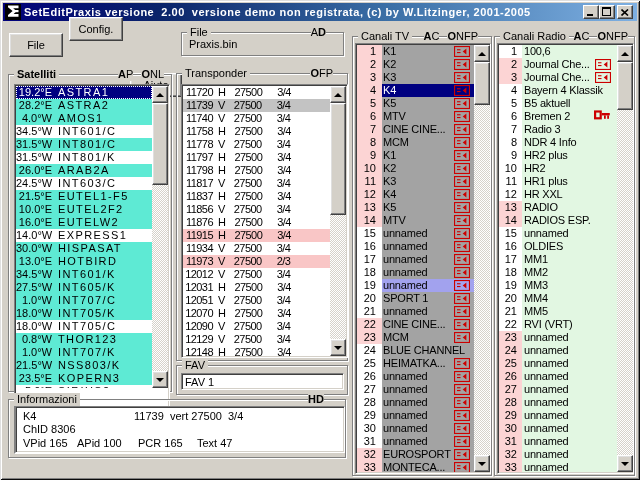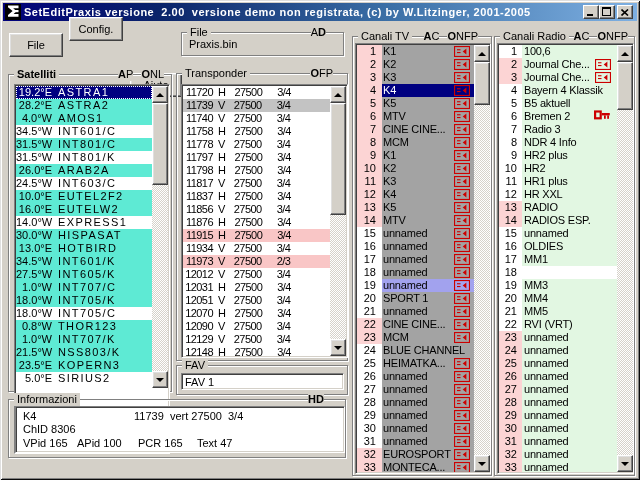--- a/index.html
+++ b/index.html
@@ -128,20 +128,21 @@
     <div class="listbox sunken" style="left:5px;top:9px;width:156px;height:370px;" data-name="satellite-list">
       <div class="list-inner" id="sat-list" style="left:1px;top:1px;width:136px;height:302px;">
           <div class="row sel-navy" data-name="satellite-row"><span class="sat-pos" data-name="satellite-position">19.2°E</span><span class="sat-name" data-name="satellite-name">ASTRA1</span><div class="focusrect" data-name="focus-rect"></div></div>
           <div class="row green" data-name="satellite-row"><span class="sat-pos" data-name="satellite-position">28.2°E</span><span class="sat-name" data-name="satellite-name">ASTRA2</span></div>
           <div class="row green" data-name="satellite-row"><span class="sat-pos" data-name="satellite-position">4.0°W</span><span class="sat-name" data-name="satellite-name">AMOS1</span></div>
           <div class="row white" data-name="satellite-row"><span class="sat-pos" data-name="satellite-position">34.5°W</span><span class="sat-name" data-name="satellite-name">INT601/C</span></div>
           <div class="row green" data-name="satellite-row"><span class="sat-pos" data-name="satellite-position">31.5°W</span><span class="sat-name" data-name="satellite-name">INT801/C</span></div>
           <div class="row white" data-name="satellite-row"><span class="sat-pos" data-name="satellite-position">31.5°W</span><span class="sat-name" data-name="satellite-name">INT801/K</span></div>
           <div class="row green" data-name="satellite-row"><span class="sat-pos" data-name="satellite-position">26.0°E</span><span class="sat-name" data-name="satellite-name">ARAB2A</span></div>
           <div class="row white" data-name="satellite-row"><span class="sat-pos" data-name="satellite-position">24.5°W</span><span class="sat-name" data-name="satellite-name">INT603/C</span></div>
+          <div class="row green" data-name="satellite-row"><span class="sat-pos" data-name="satellite-position">21.5°E</span><span class="sat-name" data-name="satellite-name">EUTEL1-F5</span></div>
           <div class="row green" data-name="satellite-row"><span class="sat-pos" data-name="satellite-position">10.0°E</span><span class="sat-name" data-name="satellite-name">EUTEL2F2</span></div>
           <div class="row green" data-name="satellite-row"><span class="sat-pos" data-name="satellite-position">16.0°E</span><span class="sat-name" data-name="satellite-name">EUTELW2</span></div>
           <div class="row white" data-name="satellite-row"><span class="sat-pos" data-name="satellite-position">14.0°W</span><span class="sat-name" data-name="satellite-name">EXPRESS1</span></div>
           <div class="row green" data-name="satellite-row"><span class="sat-pos" data-name="satellite-position">30.0°W</span><span class="sat-name" data-name="satellite-name">HISPASAT</span></div>
           <div class="row green" data-name="satellite-row"><span class="sat-pos" data-name="satellite-position">13.0°E</span><span class="sat-name" data-name="satellite-name">HOTBIRD</span></div>
           <div class="row green" data-name="satellite-row"><span class="sat-pos" data-name="satellite-position">34.5°W</span><span class="sat-name" data-name="satellite-name">INT601/K</span></div>
           <div class="row green" data-name="satellite-row"><span class="sat-pos" data-name="satellite-position">27.5°W</span><span class="sat-name" data-name="satellite-name">INT605/K</span></div>
           <div class="row green" data-name="satellite-row"><span class="sat-pos" data-name="satellite-position">1.0°W</span><span class="sat-name" data-name="satellite-name">INT707/C</span></div>
           <div class="row green" data-name="satellite-row"><span class="sat-pos" data-name="satellite-position">18.0°W</span><span class="sat-name" data-name="satellite-name">INT705/K</span></div>
           <div class="row white" data-name="satellite-row"><span class="sat-pos" data-name="satellite-position">18.0°W</span><span class="sat-name" data-name="satellite-name">INT705/C</span></div>
@@ -492,21 +493,21 @@
           <div class="row" data-name="radio-channel-row"><span class="ch-num white" data-name="channel-number">8</span><span class="ch-body" data-name="channel-name-cell"><span data-name="channel-name">NDR 4 Info</span></span></div>
           <div class="row" data-name="radio-channel-row"><span class="ch-num white" data-name="channel-number">9</span><span class="ch-body" data-name="channel-name-cell"><span data-name="channel-name">HR2 plus</span></span></div>
           <div class="row" data-name="radio-channel-row"><span class="ch-num white" data-name="channel-number">10</span><span class="ch-body" data-name="channel-name-cell"><span data-name="channel-name">HR2</span></span></div>
           <div class="row" data-name="radio-channel-row"><span class="ch-num white" data-name="channel-number">11</span><span class="ch-body" data-name="channel-name-cell"><span data-name="channel-name">HR1 plus</span></span></div>
           <div class="row" data-name="radio-channel-row"><span class="ch-num white" data-name="channel-number">12</span><span class="ch-body" data-name="channel-name-cell"><span data-name="channel-name">HR XXL</span></span></div>
           <div class="row" data-name="radio-channel-row"><span class="ch-num pink" data-name="channel-number">13</span><span class="ch-body" data-name="channel-name-cell"><span data-name="channel-name">RADIO</span></span></div>
           <div class="row" data-name="radio-channel-row"><span class="ch-num pink" data-name="channel-number">14</span><span class="ch-body" data-name="channel-name-cell"><span data-name="channel-name">RADIOS ESP.</span></span></div>
           <div class="row" data-name="radio-channel-row"><span class="ch-num white" data-name="channel-number">15</span><span class="ch-body" data-name="channel-name-cell"><span data-name="channel-name">unnamed</span></span></div>
           <div class="row" data-name="radio-channel-row"><span class="ch-num white" data-name="channel-number">16</span><span class="ch-body" data-name="channel-name-cell"><span data-name="channel-name">OLDIES</span></span></div>
           <div class="row" data-name="radio-channel-row"><span class="ch-num white" data-name="channel-number">17</span><span class="ch-body" data-name="channel-name-cell"><span data-name="channel-name">MM1</span></span></div>
-          <div class="row" data-name="radio-channel-row"><span class="ch-num white" data-name="channel-number">18</span></div>
+          <div class="row" data-name="radio-channel-row"><span class="ch-num white" data-name="channel-number">18</span><span class="ch-body" data-name="channel-name-cell"><span data-name="channel-name">MM2</span></span></div>
           <div class="row" data-name="radio-channel-row"><span class="ch-num white" data-name="channel-number">19</span><span class="ch-body" data-name="channel-name-cell"><span data-name="channel-name">MM3</span></span></div>
           <div class="row" data-name="radio-channel-row"><span class="ch-num white" data-name="channel-number">20</span><span class="ch-body" data-name="channel-name-cell"><span data-name="channel-name">MM4</span></span></div>
           <div class="row" data-name="radio-channel-row"><span class="ch-num white" data-name="channel-number">21</span><span class="ch-body" data-name="channel-name-cell"><span data-name="channel-name">MM5</span></span></div>
           <div class="row" data-name="radio-channel-row"><span class="ch-num white" data-name="channel-number">22</span><span class="ch-body" data-name="channel-name-cell"><span data-name="channel-name">RVI (VRT)</span></span></div>
           <div class="row" data-name="radio-channel-row"><span class="ch-num pink" data-name="channel-number">23</span><span class="ch-body" data-name="channel-name-cell"><span data-name="channel-name">unnamed</span></span></div>
           <div class="row" data-name="radio-channel-row"><span class="ch-num pink" data-name="channel-number">24</span><span class="ch-body" data-name="channel-name-cell"><span data-name="channel-name">unnamed</span></span></div>
           <div class="row" data-name="radio-channel-row"><span class="ch-num pink" data-name="channel-number">25</span><span class="ch-body" data-name="channel-name-cell"><span data-name="channel-name">unnamed</span></span></div>
           <div class="row" data-name="radio-channel-row"><span class="ch-num pink" data-name="channel-number">26</span><span class="ch-body" data-name="channel-name-cell"><span data-name="channel-name">unnamed</span></span></div>
           <div class="row" data-name="radio-channel-row"><span class="ch-num pink" data-name="channel-number">27</span><span class="ch-body" data-name="channel-name-cell"><span data-name="channel-name">unnamed</span></span></div>
           <div class="row" data-name="radio-channel-row"><span class="ch-num pink" data-name="channel-number">28</span><span class="ch-body" data-name="channel-name-cell"><span data-name="channel-name">unnamed</span></span></div>

